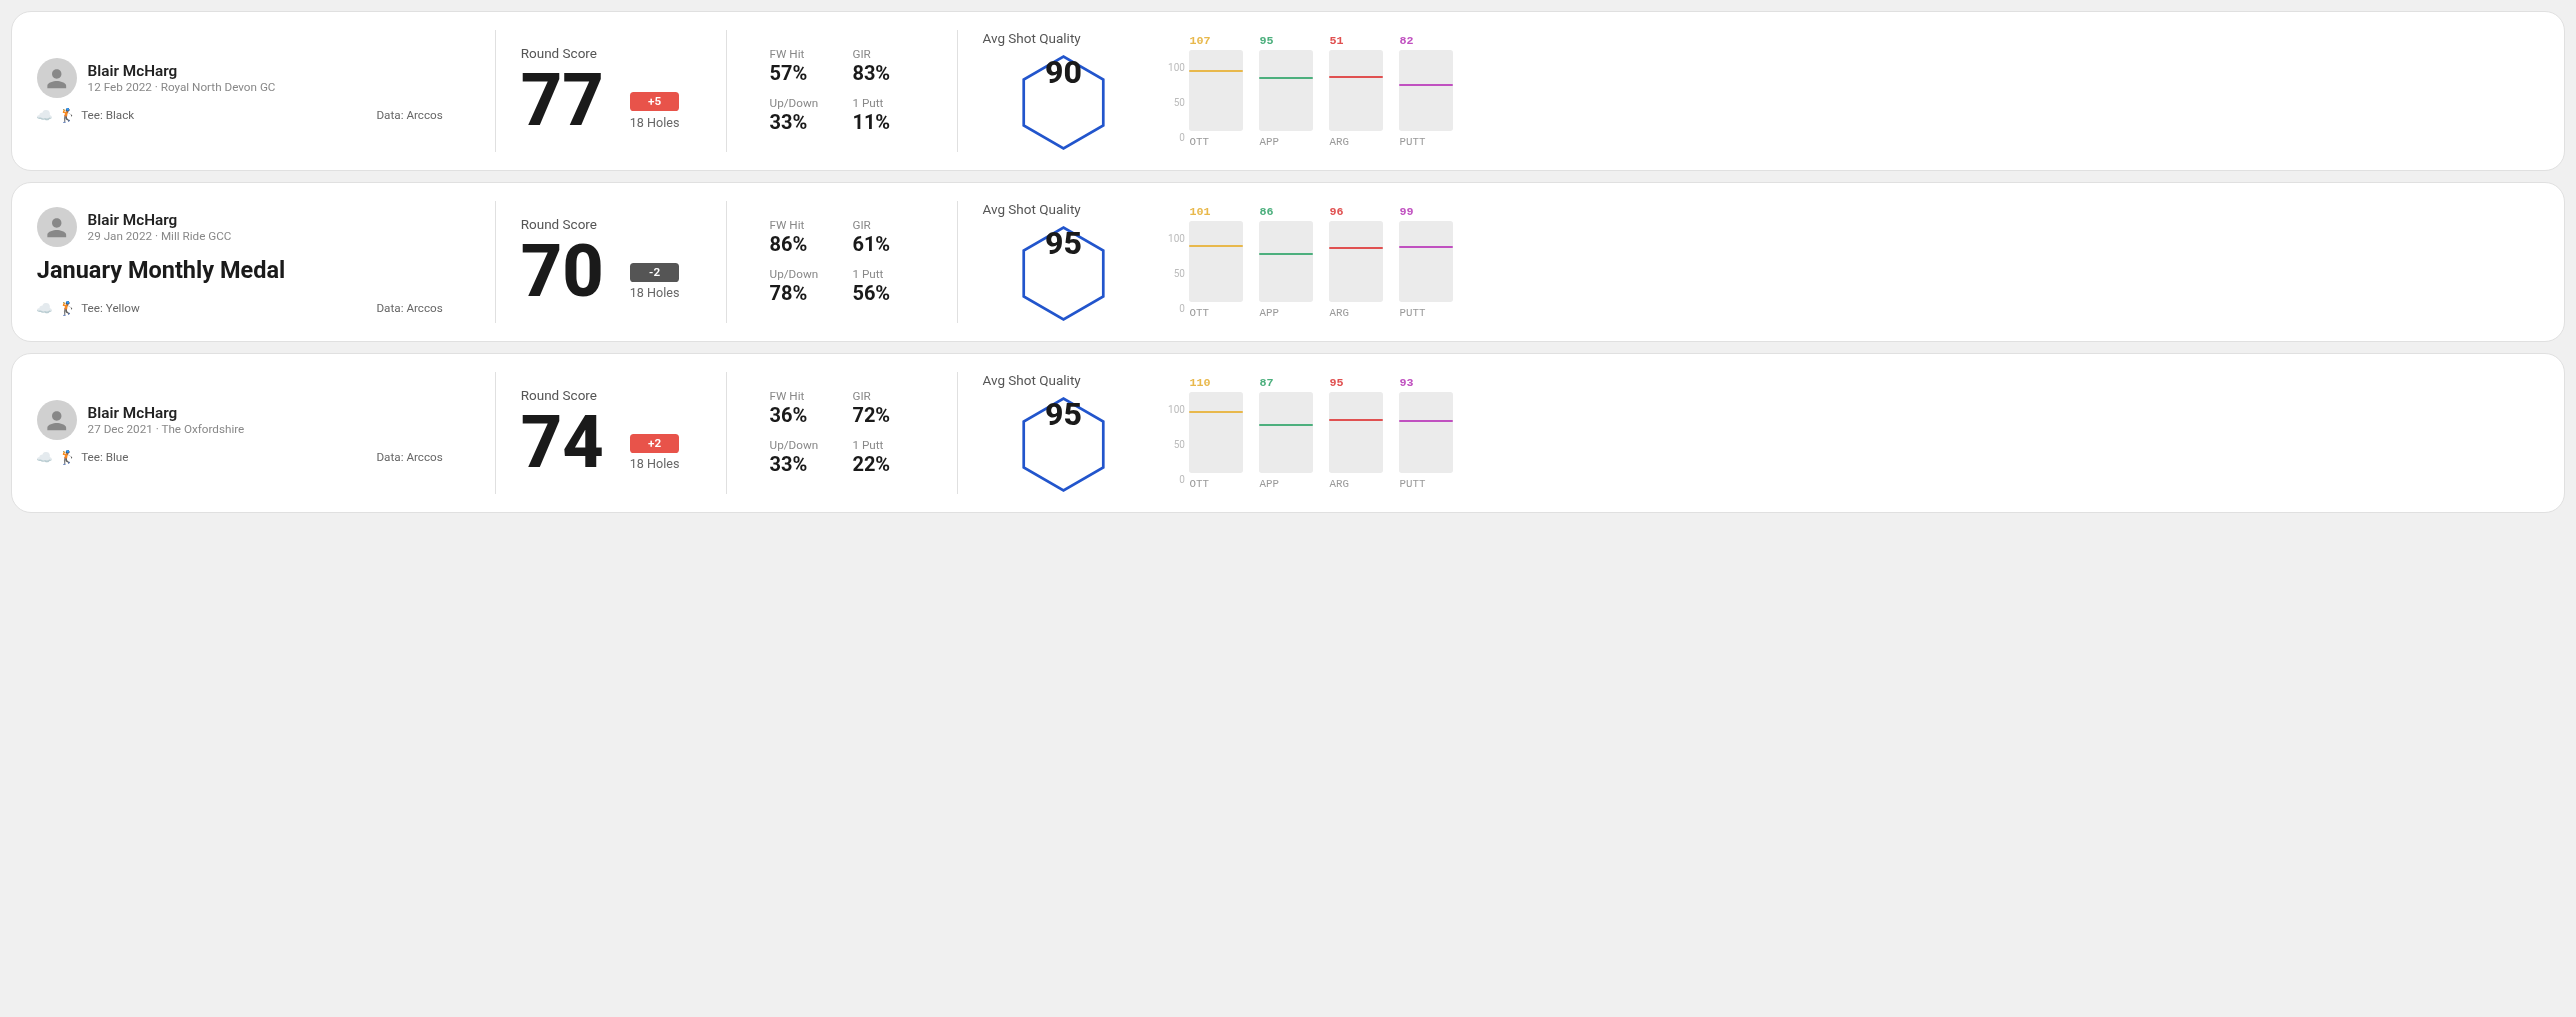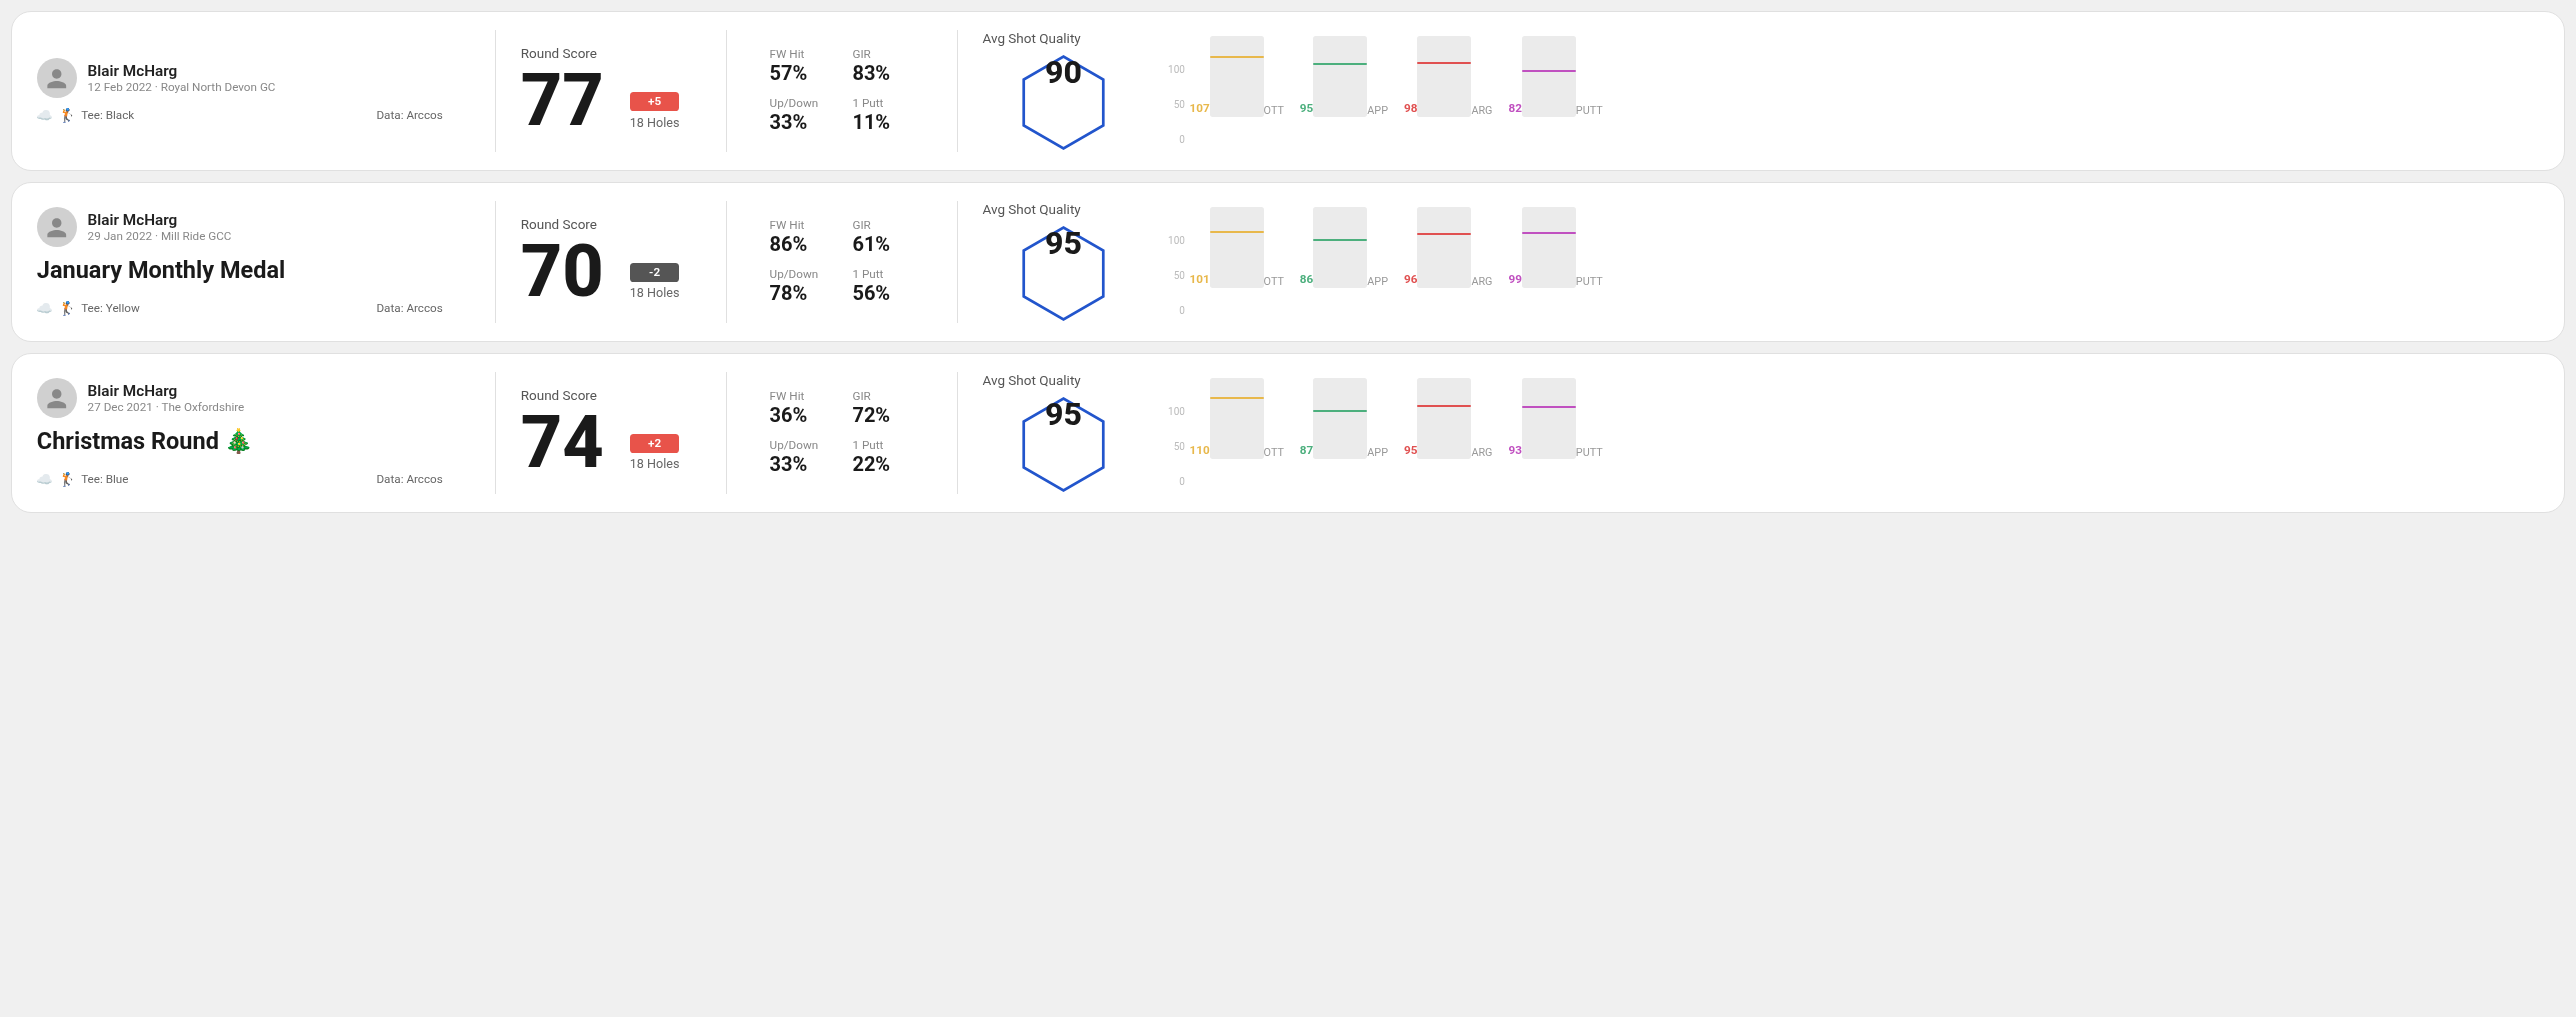--- a/index.html
+++ b/index.html
@@ -222,22 +222,23 @@
       flex-shrink: 0;
       width: 27px;
       margin-top: 28px;
     }
     .bar-cols {
       display: flex;
       gap: 16px;
     }
     .bar-col {
       display: flex;
-      flex-direction: row;
-      align-items: flex-end;
+      flex-direction: column;
+      align-items: flex-start;
+      font-family: Liberation Mono, monospace;
     }
     .weather-icon {
       font-size: 13.5px;
     }
   </style>
 </head>
 <body>
 
 <div id="app">
     <div class="card">
@@ -331,21 +332,21 @@
 
       <div class="bar-col">
         <div class="col-top-label" style="color:#4caf7d">95</div>
         <div class="col-bar-area">
           <div class="col-line" style="background:#4caf7d; bottom:52px;"></div>
         </div>
         <div class="col-x-label">APP</div>
       </div>
 
       <div class="bar-col">
-        <div class="col-top-label" style="color:#e05050">98</div>
+        <div class="col-top-label" style="color:#e05050">51</div>
         <div class="col-bar-area">
           <div class="col-line" style="background:#e05050; bottom:53px;"></div>
         </div>
         <div class="col-x-label">ARG</div>
       </div>
 
       <div class="bar-col">
         <div class="col-top-label" style="color:#c050c0">82</div>
         <div class="col-bar-area">
           <div class="col-line" style="background:#c050c0; bottom:45px;"></div>
@@ -484,21 +485,20 @@
           <div class="avatar">
             <svg viewBox="0 0 24 24">
               <path d="M12 12c2.7 0 4.8-2.1 4.8-4.8S14.7 2.4 12 2.4 7.2 4.5 7.2 7.2 9.3 12 12 12zm0 2.4c-3.2 0-9.6 1.6-9.6 4.8v2.4h19.2v-2.4c0-3.2-6.4-4.8-9.6-4.8z"></path>
             </svg>
           </div>
           <div class="user-info">
             <div class="name">Blair McHarg</div>
             <div class="meta">27 Dec 2021 · The Oxfordshire</div>
           </div>
         </div>
-        <div class="round-title">Christmas Round 🎄</div>
         <div class="tee-row">
           <div class="tee-info">
             <span class="weather-icon">☁️</span>
             <span class="weather-icon">🏌️</span>
             <span>Tee: Blue</span>
           </div>
           <div>Data: Arccos</div>
         </div>
       </div>
 

